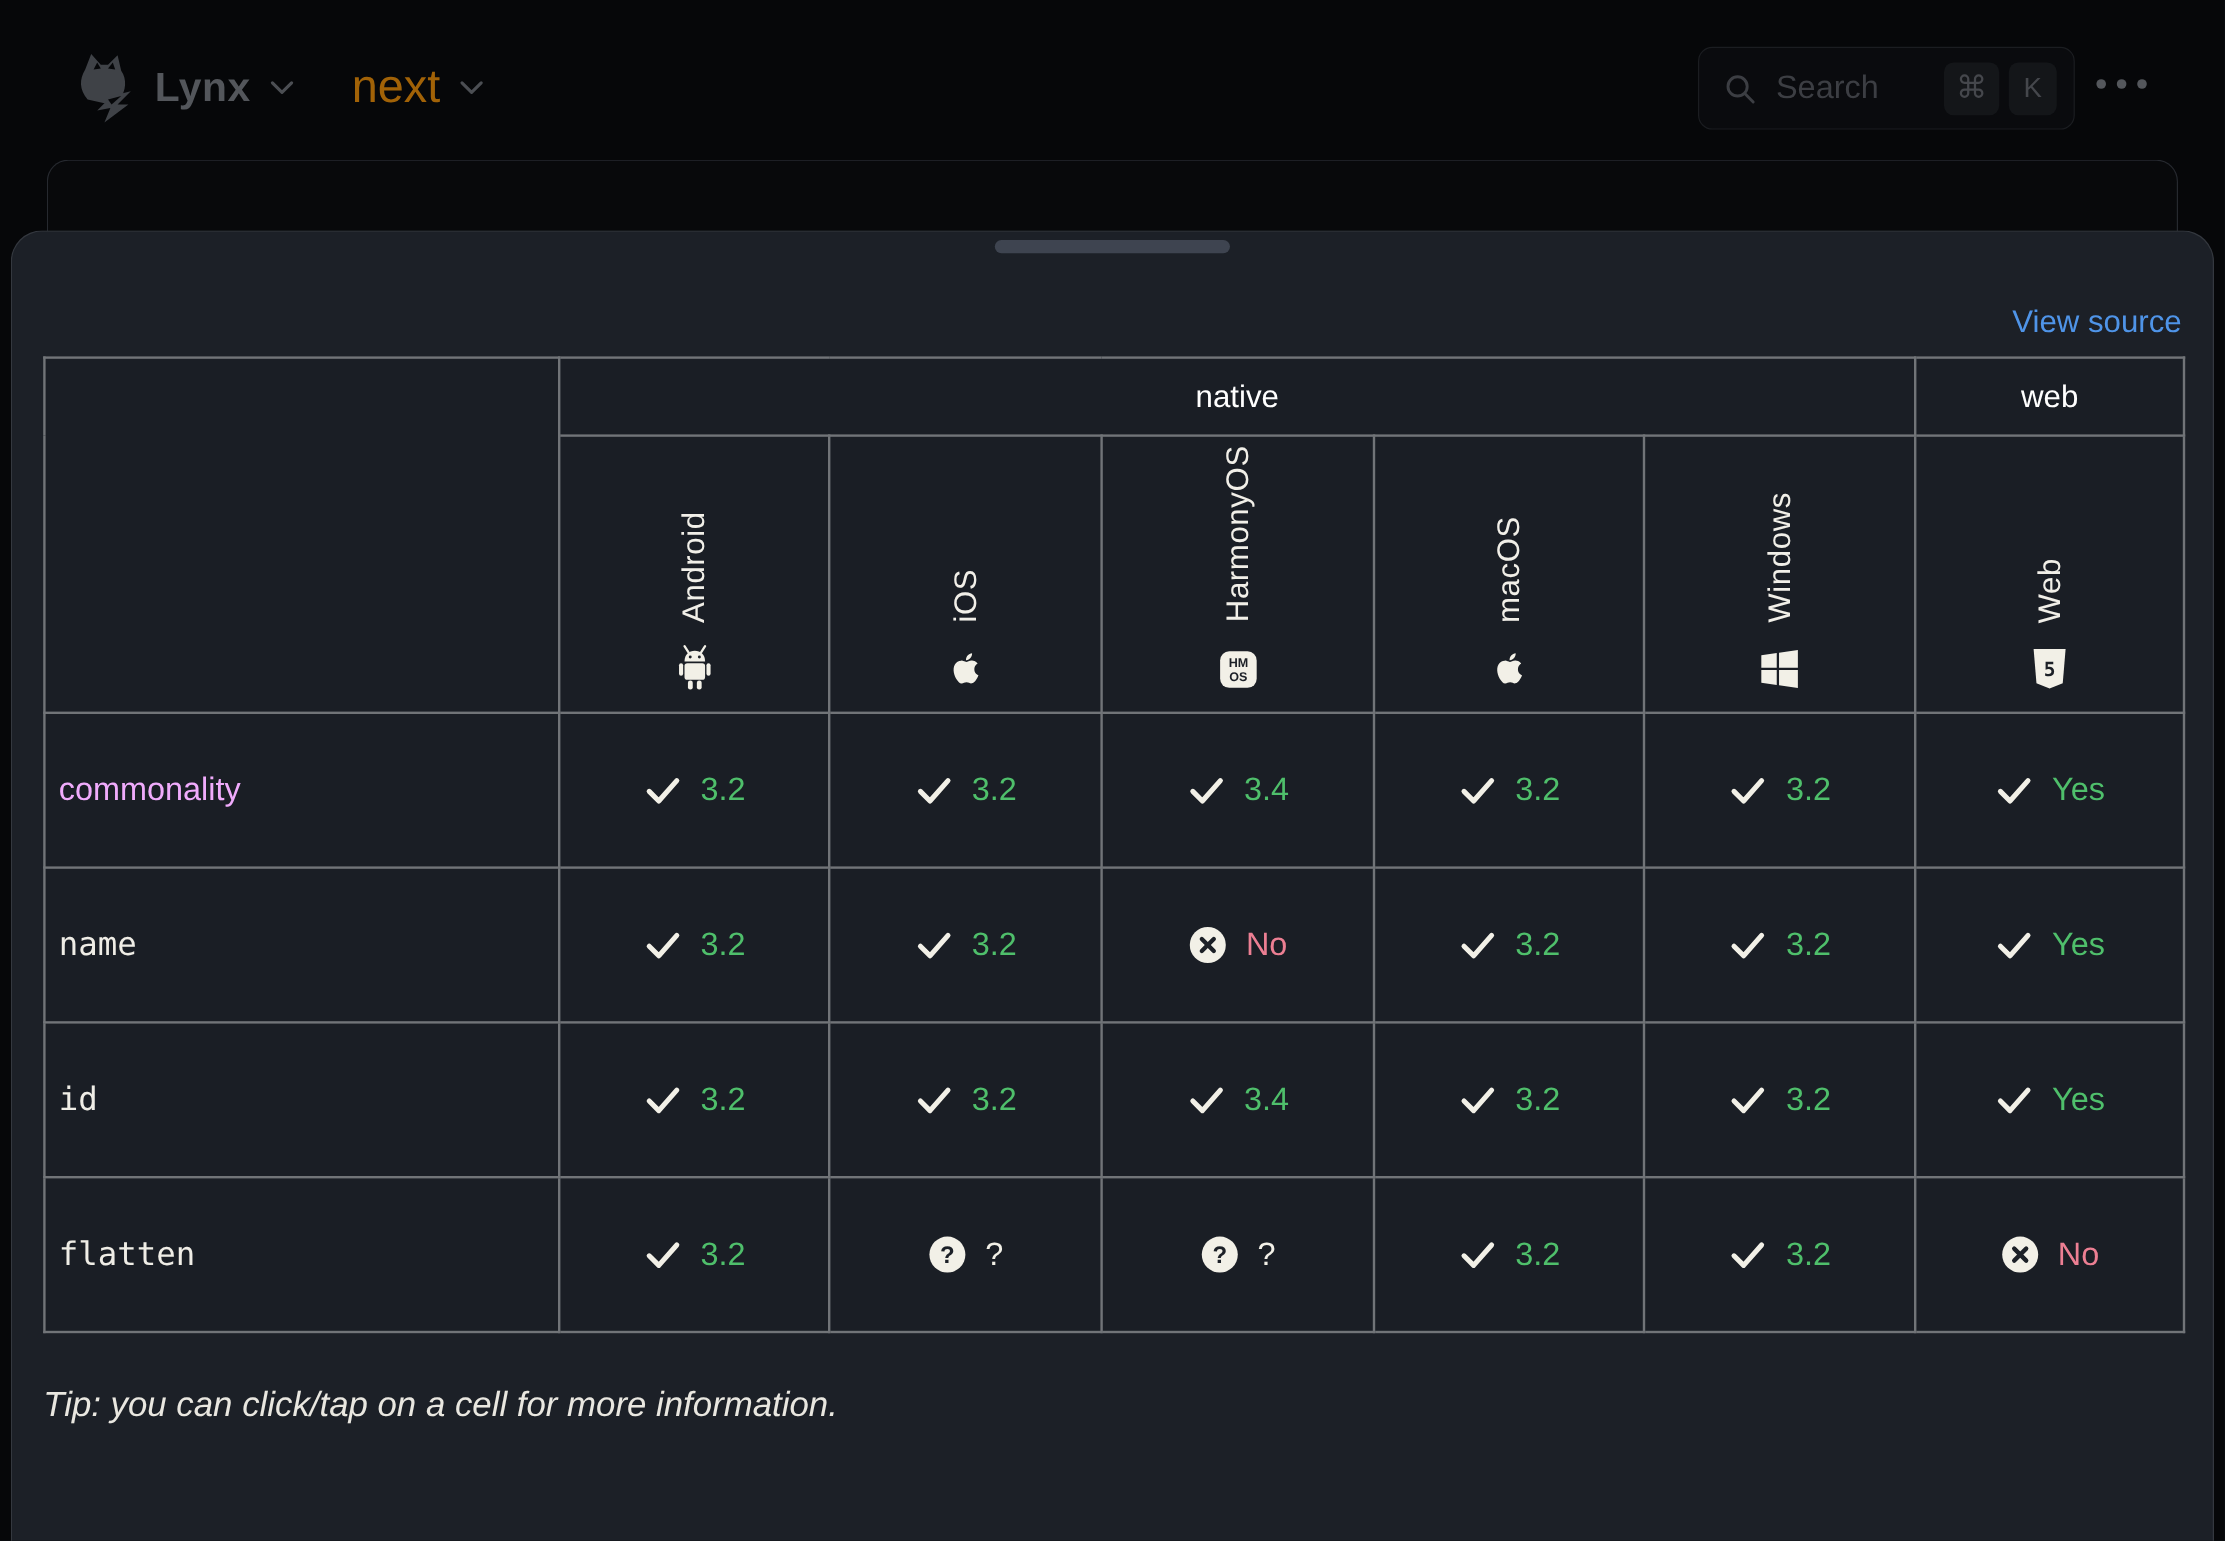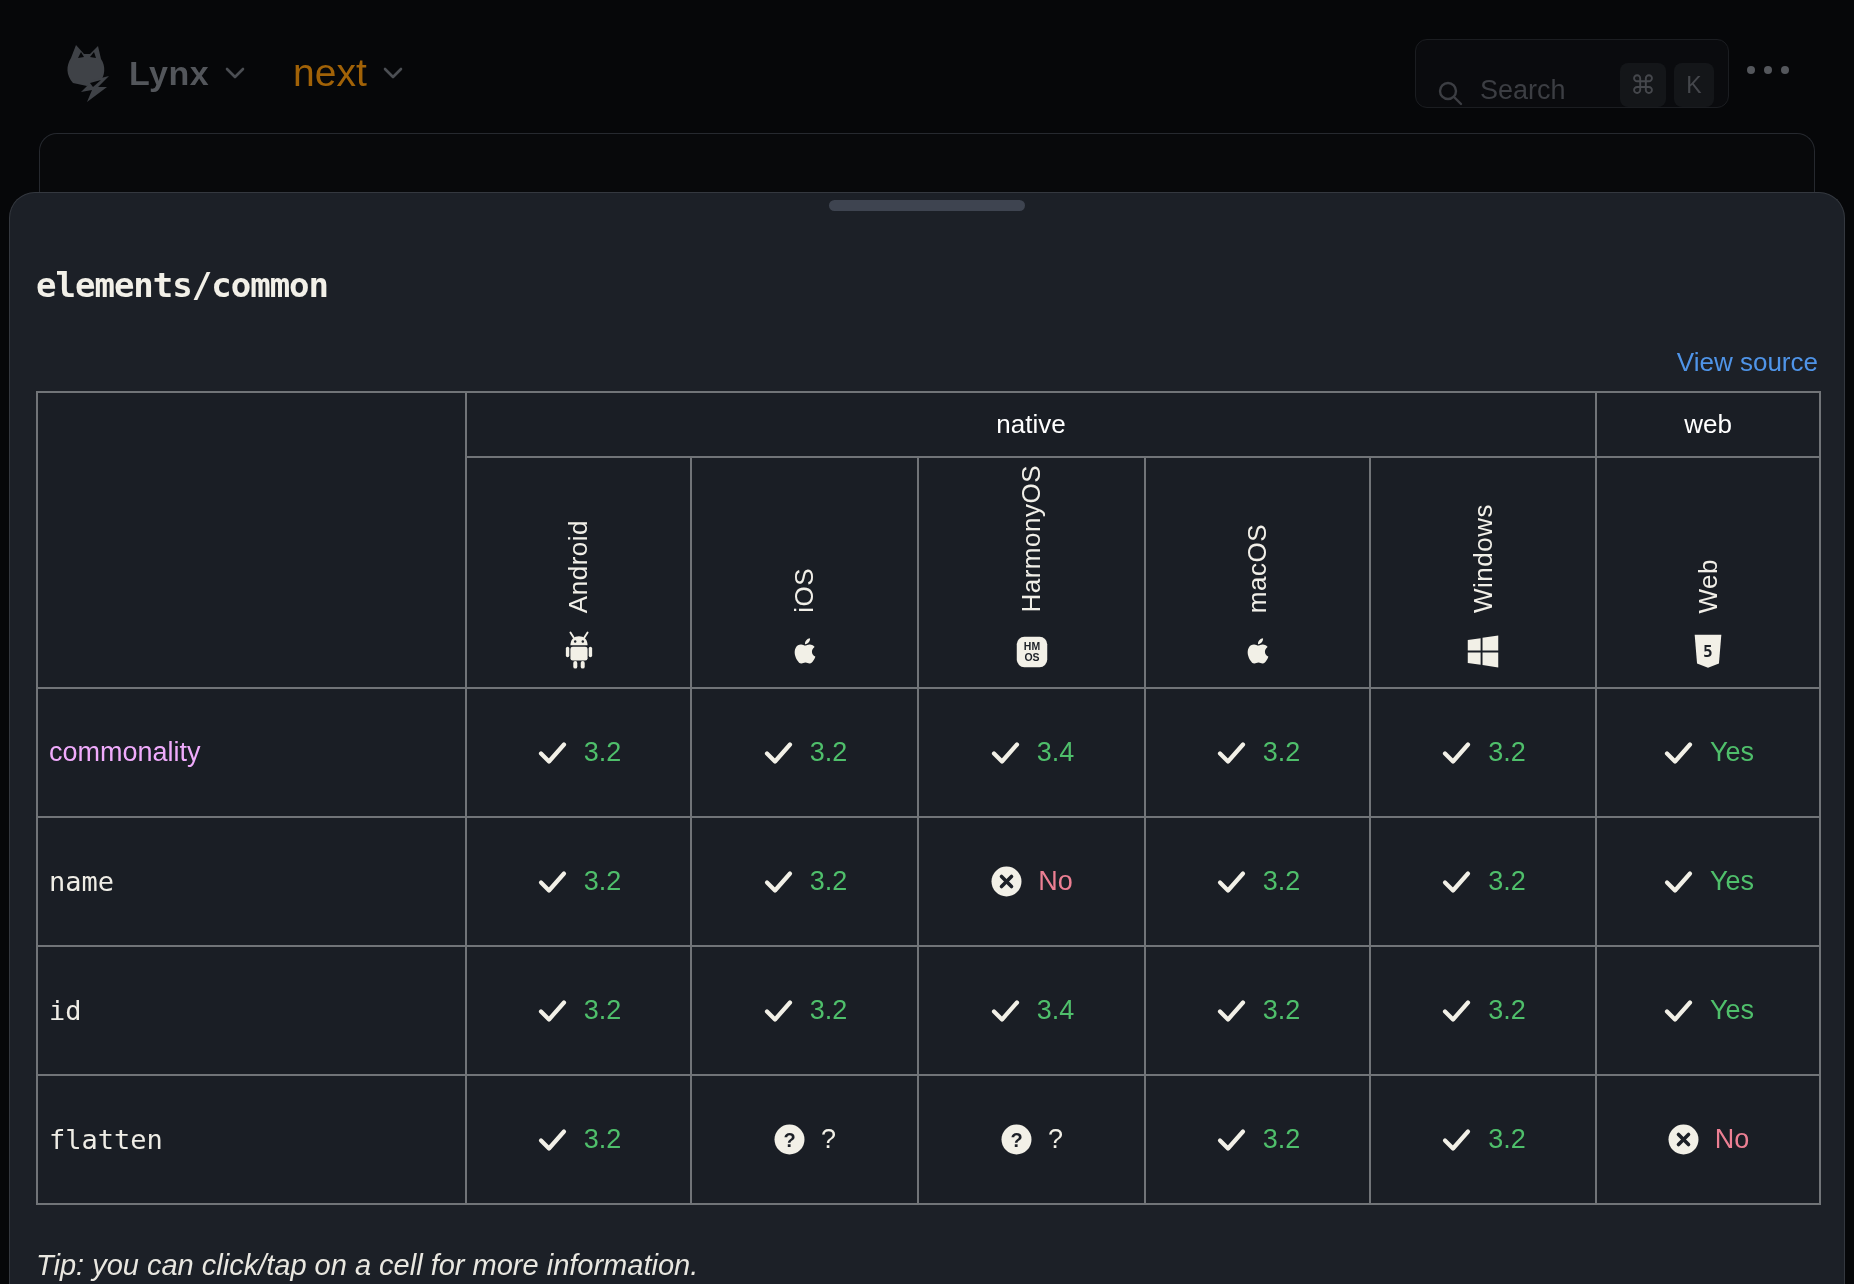--- a/index.html
+++ b/index.html
@@ -11,21 +11,21 @@
   
   .app-header{position:absolute;left:0;top:0;width:1854px;height:130px;}
   .brand-wrap{position:absolute;left:57px;top:42px;display:flex;align-items:center;}
   .brand-logo{width:56px;height:62px;}
   .brand-name{margin-left:16px;font-size:34px;font-weight:bold;color:#53565b;letter-spacing:.5px;}
   .chev{margin-left:14px;}
   .version{margin-left:46px;font-size:39px;color:#a16207;}
   .searchbox{
     position:absolute;left:1415px;top:39px;width:314px;height:69px;box-sizing:border-box;
     background:#0a0b0e;border:1px solid #1b1d21;border-radius:12px;
-    display:flex;align-items:flex-end;padding:0 14px 0 20px;
+    display:flex;align-items:center;padding:0 14px 0 20px;
   }
   .searchbox input{
     flex:1;min-width:0;background:transparent;border:none;outline:none;
     font-size:27px;color:#9a9da2;margin-left:14px;font-family:"Liberation Sans",sans-serif;
   }
   .searchbox input::placeholder{color:#3c3e43;opacity:1;}
   .kbd{
     height:44px;border-radius:8px;background:#141619;color:#45474c;
     display:flex;align-items:center;justify-content:center;font-size:23px;
     margin-left:8px;
@@ -116,21 +116,20 @@
       <i></i>
       <i></i>
     </div>
 </div>
 
 <div class="page-card"></div>
 
 <div class="modal">
   <div class="drag-pill"></div>
   <div class="modal-content">
-    <div class="sheet-title">elements/common</div>
     <div class="view-source-row">
       <a class="view-source">View source</a>
     </div>
     <table class="compat">
       <colgroup>
         <col style="width:429px">
           <col style="width:225px">
           <col style="width:227px">
         <col style="width:227px">
           <col style="width:225px">

